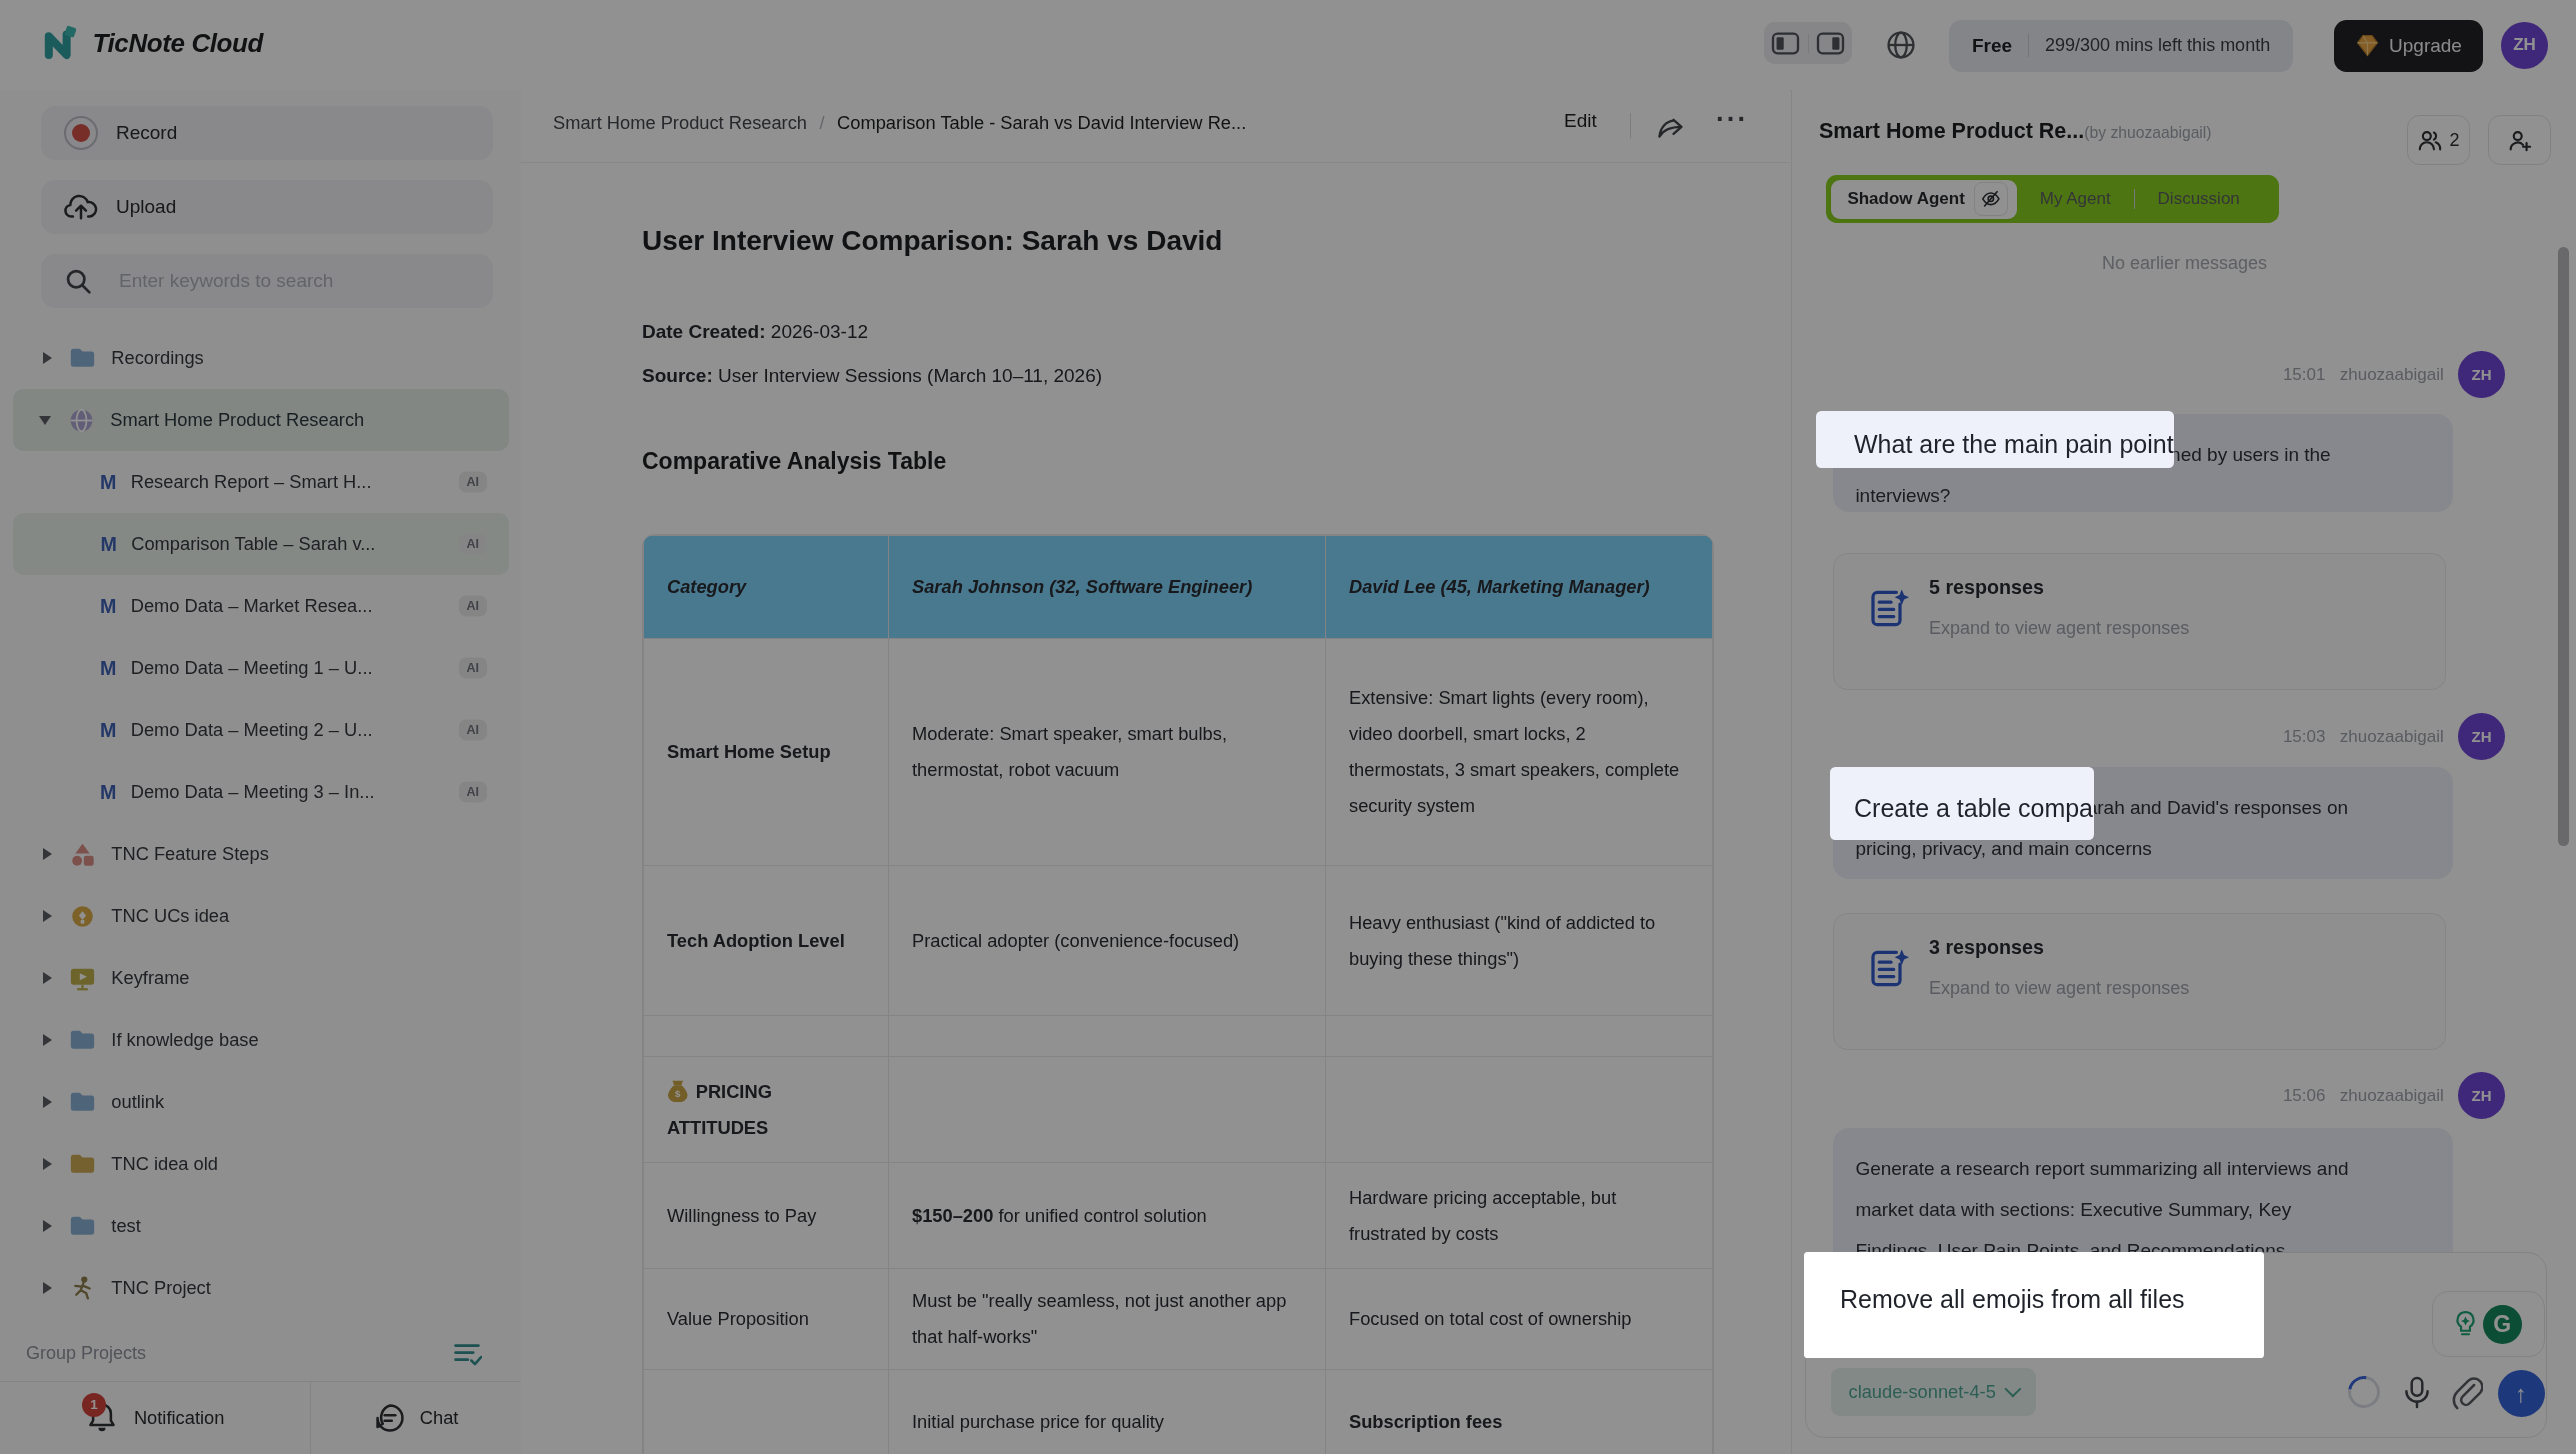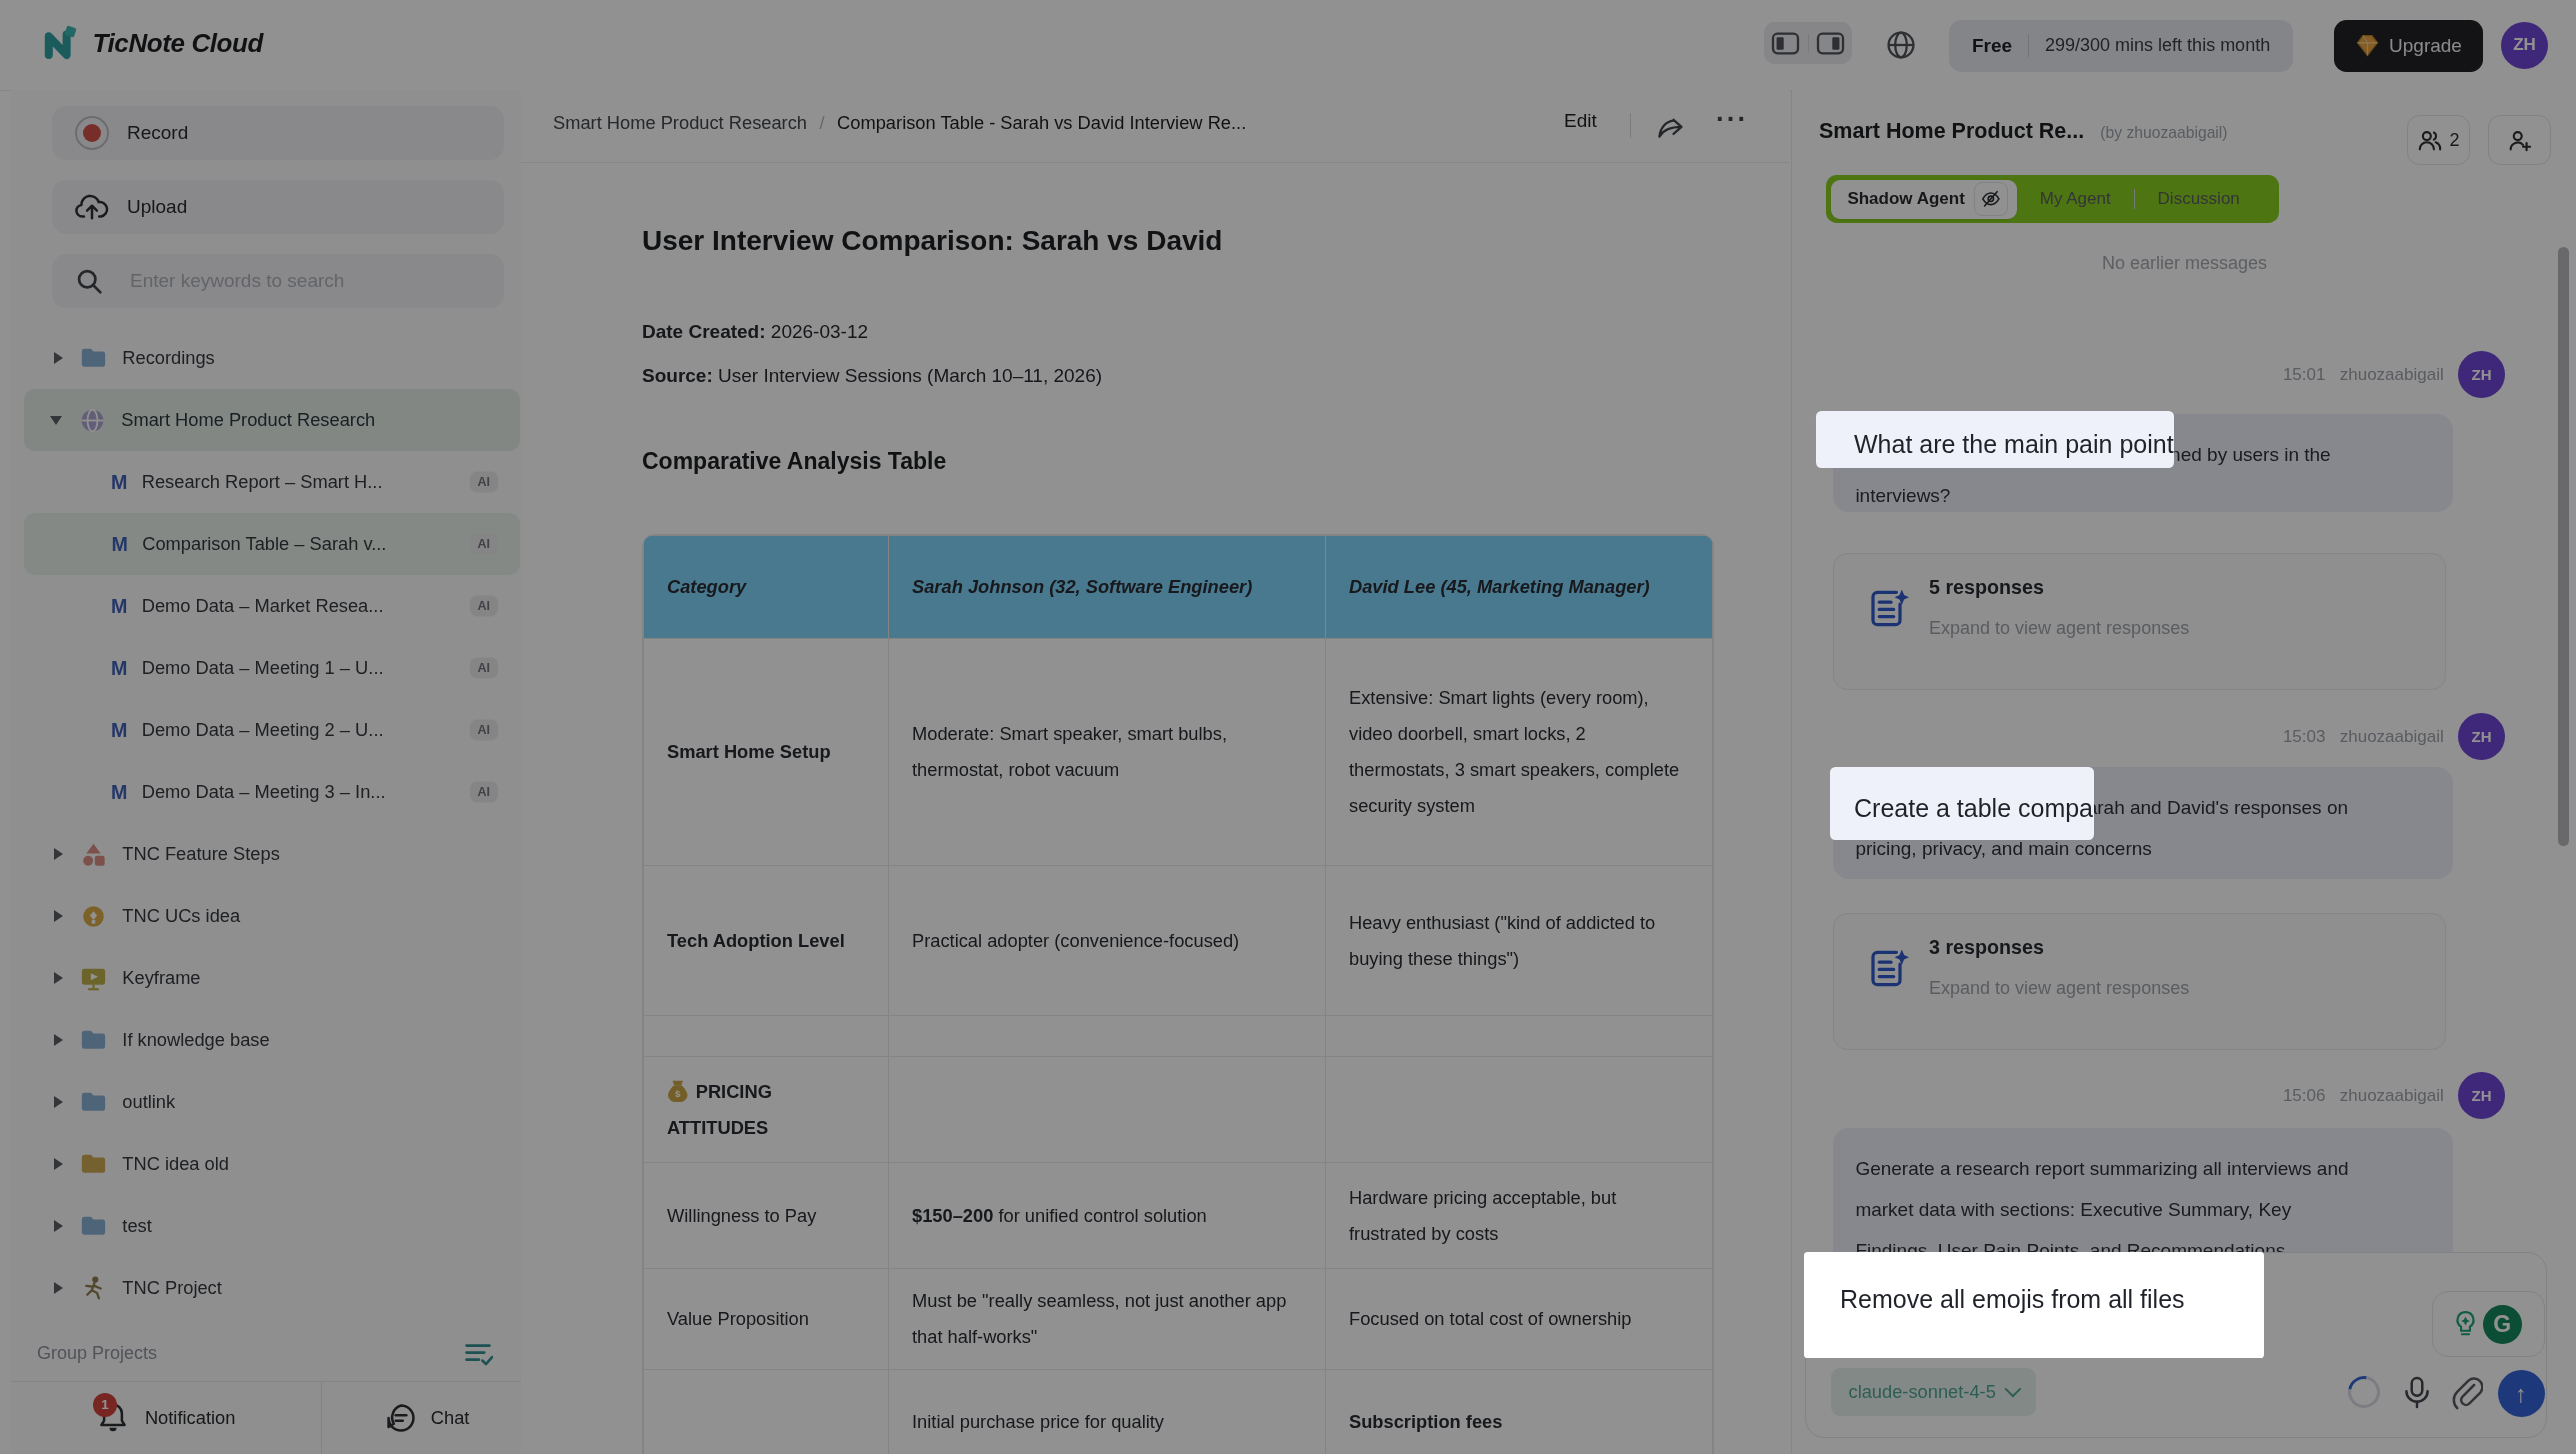--- a/index.html
+++ b/index.html
@@ -16,21 +16,21 @@
   .plan-pill{position:absolute;left:1949px;top:19.7px;height:52px;background:#e8e9f1;border-radius:12.5px;display:flex;align-items:center;padding:0 23px;gap:16px;}
   .plan-free{font-size:19px;font-weight:700;color:#17181a;}
   .plan-sep{width:0.9px;height:23px;background:#c9c9d4;}
   .plan-mins{font-size:18px;color:#33363c;}
   .upgrade-btn{position:absolute;left:2334px;top:19.7px;width:149px;height:52px;background:#1b1b1f;border-radius:12.5px;display:flex;align-items:center;justify-content:center;gap:9px;}
   .upgrade-label{color:#f2f2f2;font-size:19px;}
   .avatar{border-radius:50%;background:#6b3fd4;color:#fff;display:flex;align-items:center;justify-content:center;font-weight:700;}
   .avatar.top{position:absolute;left:2501px;top:21.5px;width:47px;height:47px;font-size:17px;}
 
   
-  .sidebar{position:absolute;left:0;top:90px;width:521px;height:1364px;background:#fbfbfc;border-right:0.9px solid #ebebee;margin-left:11px;}
+  .sidebar{position:absolute;left:0;top:90px;width:521px;height:1364px;background:#fbfbfc;border-right:0.9px solid #ebebee;}
   .side-btn{position:absolute;left:41px;width:452px;height:54px;background:#f1f1f4;border-radius:14.3px;display:flex;align-items:center;padding:0 23px;gap:18px;box-sizing:border-box;}
   .side-btn .lbl{font-size:19px;color:#212327;}
   .rec-icon{width:30px;height:30px;border-radius:50%;border:2.7px solid #b9bcc2;display:flex;align-items:center;justify-content:center;}
   .rec-icon .dot{width:18px;height:18px;border-radius:50%;background:#cf4a41;}
   .search-input{border:none;outline:none;background:transparent;font-size:19px;color:#2a2d33;width:322px;font-family:"Liberation Sans",sans-serif;}
   .search-input::placeholder{color:#a9adb4;}
 
   .tree{position:absolute;left:0;top:237px;right:0;}
   .trow{height:62px;display:flex;align-items:center;position:relative;box-sizing:border-box;padding-left:43px;}
   .trow .caret{width:0;height:0;border-left:9.8px solid #55585e;border-top:6.3px solid transparent;border-bottom:6.3px solid transparent;margin-right:16px;flex:none;}
@@ -84,21 +84,21 @@
   .r1{height:150px;}
   .r2{height:41px;}
   .r3{height:106px;}
   .r4{height:106px;}
   .r5{height:101px;}
   .r6{height:105px;}
   .moneybag{display:inline-block;vertical-align:-4.5px;margin-right:7.2px;}
 
   
   .rpanel{position:absolute;left:1791px;top:90px;width:785px;height:1364px;background:#fff;border-left:0.9px solid #ececef;}
-  .rp-title-row{position:absolute;left:27px;top:29px;display:flex;align-items:baseline;gap:16px;white-space:nowrap;}
+  .rp-title-row{position:absolute;left:27px;top:29px;display:flex;align-items:baseline;gap:0;white-space:nowrap;}
   .rp-title{font-size:21.5px;font-weight:700;color:#17181b;}
   .rp-byline{font-size:15.7px;color:#9aa0a8;}
   .rp-btn{position:absolute;top:25px;height:48px;border:1.3px solid #e2e2e6;border-radius:12.5px;display:flex;align-items:center;justify-content:center;gap:7.2px;background:#fff;}
   .rp-btn.members{left:615px;width:61px;}
   .rp-btn.invite{left:696px;width:61px;}
   .rp-btn .cnt{font-size:18px;color:#26282c;}
   .tabs{position:absolute;left:34px;top:85px;width:453px;height:48px;background:#84cc16;border-radius:10.7px;display:flex;align-items:center;}
   .tab-active{margin-left:5.4px;height:39px;background:#fff;border-radius:9px;display:flex;align-items:center;padding:0 9px 0 16px;gap:9px;box-shadow:0 0.9px 1.8px rgba(0,0,0,.06);}
   .tab-active .tlab{font-size:17px;font-weight:600;color:#1f2126;}
   .eye-box{width:32px;height:32px;border:0.9px solid #e3e3e8;border-radius:8px;display:flex;align-items:center;justify-content:center;background:#fff;}

